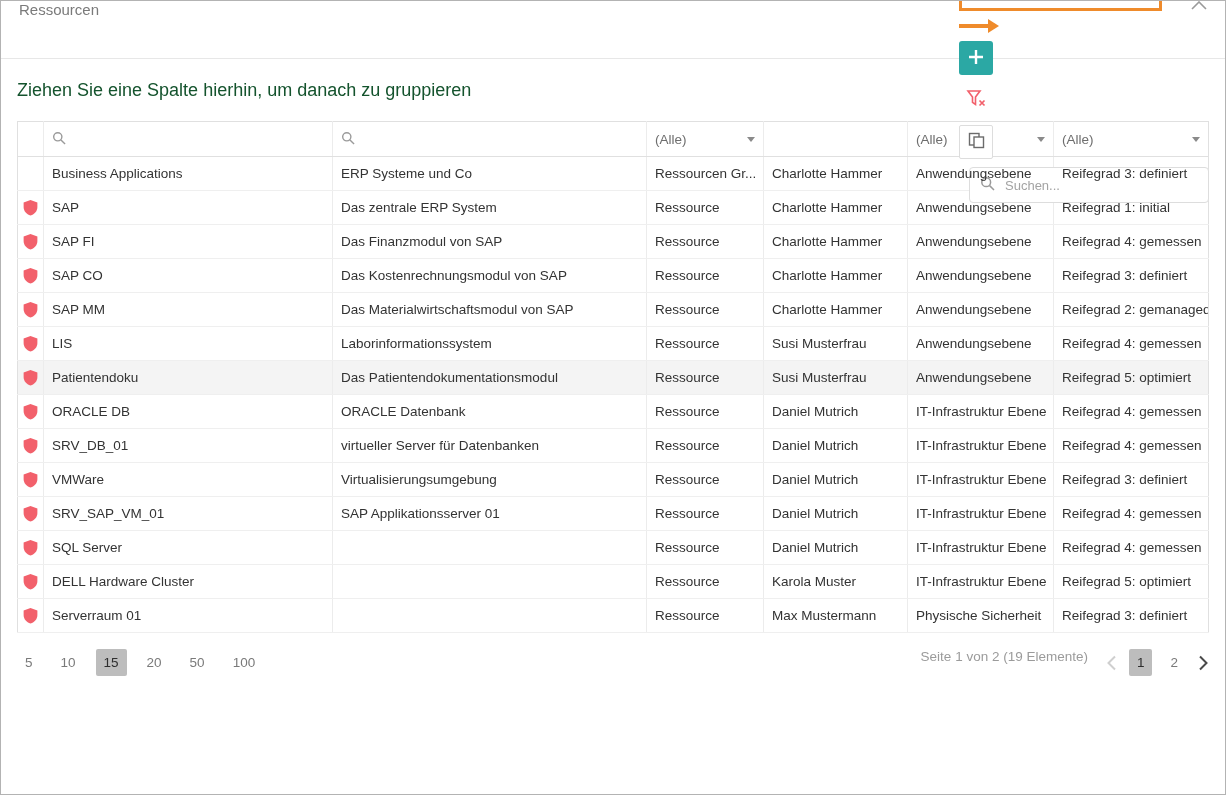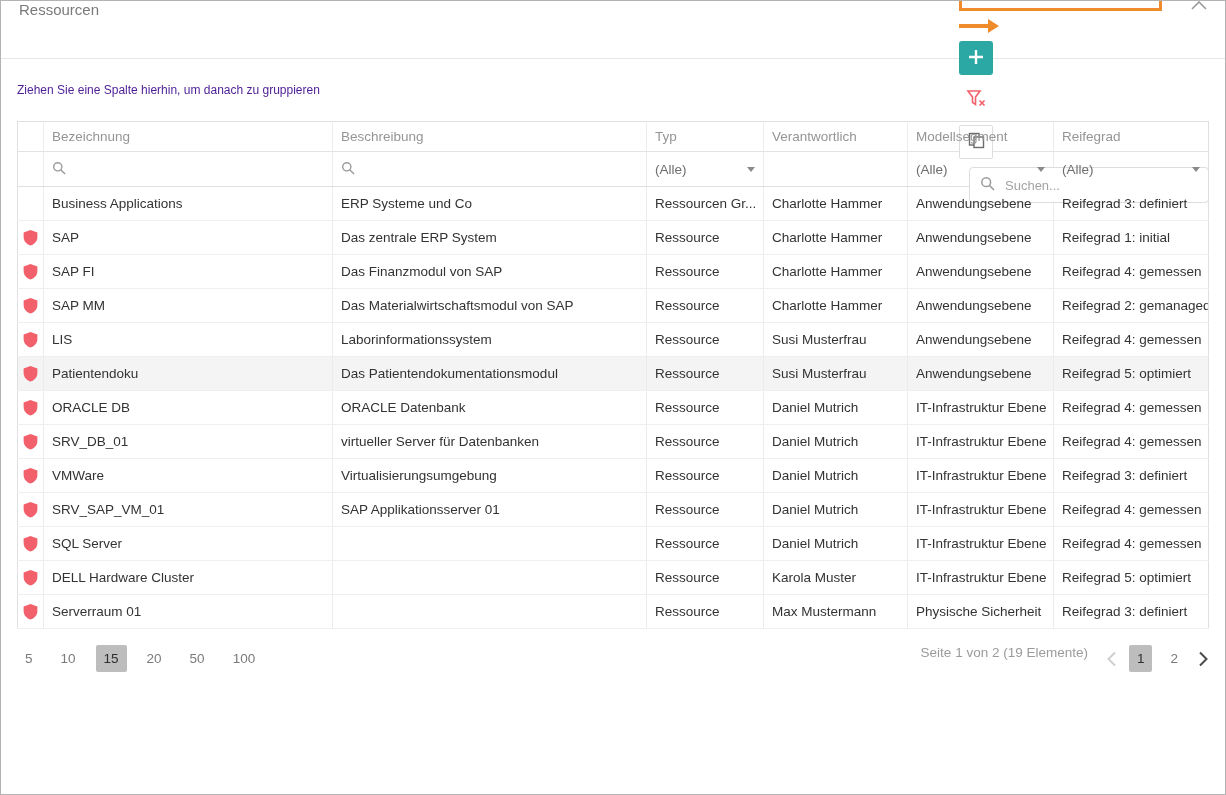--- a/index.html
+++ b/index.html
@@ -4,21 +4,21 @@
 <style>
   * { box-sizing: border-box; }
   body { margin:0; background:#fff; font-family:"Liberation Sans", sans-serif; }
   .frame { width:1226px; height:795px; border:1px solid #b3b3b3; background:#fff; overflow:hidden; font-size:13.5px; color:#333; }
 
   .panel-header { height:58px; border-bottom:1px solid #e7e7e7; display:flex; align-items:flex-start; justify-content:space-between; padding:0 18px; }
   .panel-title { font-size:15px; color:#7a7a7a; }
   .collapse-btn { cursor:pointer; display:flex; align-items:center; }
 
   .toolbar { height:62px; display:flex; align-items:center; justify-content:space-between; padding:0 16px; }
-  .group-hint { color:#4c1d95; font-size:12px; }
+  .group-hint { color:#14532d; font-size:18px; }
   .toolbar-right { display:flex; align-items:flex-start; gap:8px;flex-direction:column; }
   .callout { border:3px solid #EF8B2B; padding:6px 13px; font-weight:700; font-size:14px; color:#111; white-space:nowrap; background:#fff; }
   .callout-arrow { display:flex; align-items:center; width:40px; }
   .callout-arrow .line { flex:1; height:4px; background:#EF8B2B; }
   .callout-arrow .head { width:0; height:0; border-left:11px solid #EF8B2B; border-top:7px solid transparent; border-bottom:7px solid transparent; }
 
   .btn { width:34px; height:34px; display:flex; align-items:center; justify-content:center; background:#fff; border:none; padding:0; cursor:pointer; border-radius:3px; }
   .btn.add { background:#2BA8A4; }
   .btn.bordered { border:1px solid #ddd; border-radius:2px; }
 
@@ -110,29 +110,20 @@
       <colgroup>
         <col style="width:26px">
           <col style="width:289px">
           <col style="width:314px">
           <col style="width:117px">
           <col style="width:144px">
           <col style="width:146px">
           <col>
       </colgroup>
       <thead>
-        <tr class="header-row">
-          <th class="icon-col"></th>
-          <th>Bezeichnung</th>
-          <th>Beschreibung</th>
-          <th>Typ</th>
-          <th>Verantwortlich</th>
-          <th>Modellsegment</th>
-          <th>Reifegrad</th>
-        </tr>
         <tr class="filter-row">
           <th class="icon-col"></th>
           <th>
             <span><svg width="14" height="14" viewBox="0 0 15 15">
                   <circle cx="6.2" cy="6.2" r="4.4" fill="none" stroke="#9a9a9a" stroke-width="1.5"></circle>
                   <path d="M9.6 9.6 L14 14" stroke="#9a9a9a" stroke-width="1.5"></path>
                 </svg></span>
           </th>
           <th>
             <span><svg width="14" height="14" viewBox="0 0 15 15">
@@ -189,20 +180,33 @@
                 <svg width="15" height="17" viewBox="0 0 24 26">
                   <path d="M12 1 L23 4.8 V12 C23 18.5 18.6 23.6 12 25.6 C5.4 23.6 1 18.5 1 12 V4.8 Z" fill="#F2606B"></path>
                 </svg>
               </span></td>
             <td>SAP FI</td>
             <td>Das Finanzmodul von SAP</td>
             <td>Ressource</td>
             <td>Charlotte Hammer</td>
             <td>Anwendungsebene</td>
             <td>Reifegrad 4: gemessen</td>
+          </tr>
+          <tr>
+            <td class="icon-cell"><span class="shield">
+                <svg width="15" height="17" viewBox="0 0 24 26">
+                  <path d="M12 1 L23 4.8 V12 C23 18.5 18.6 23.6 12 25.6 C5.4 23.6 1 18.5 1 12 V4.8 Z" fill="#F2606B"></path>
+                </svg>
+              </span></td>
+            <td>SAP CO</td>
+            <td>Das Kostenrechnungsmodul von SAP</td>
+            <td>Ressource</td>
+            <td>Charlotte Hammer</td>
+            <td>Anwendungsebene</td>
+            <td>Reifegrad 3: definiert</td>
           </tr>
           <tr>
             <td class="icon-cell"><span class="shield">
                 <svg width="15" height="17" viewBox="0 0 24 26">
                   <path d="M12 1 L23 4.8 V12 C23 18.5 18.6 23.6 12 25.6 C5.4 23.6 1 18.5 1 12 V4.8 Z" fill="#F2606B"></path>
                 </svg>
               </span></td>
             <td>SAP MM</td>
             <td>Das Materialwirtschaftsmodul von SAP</td>
             <td>Ressource</td>

